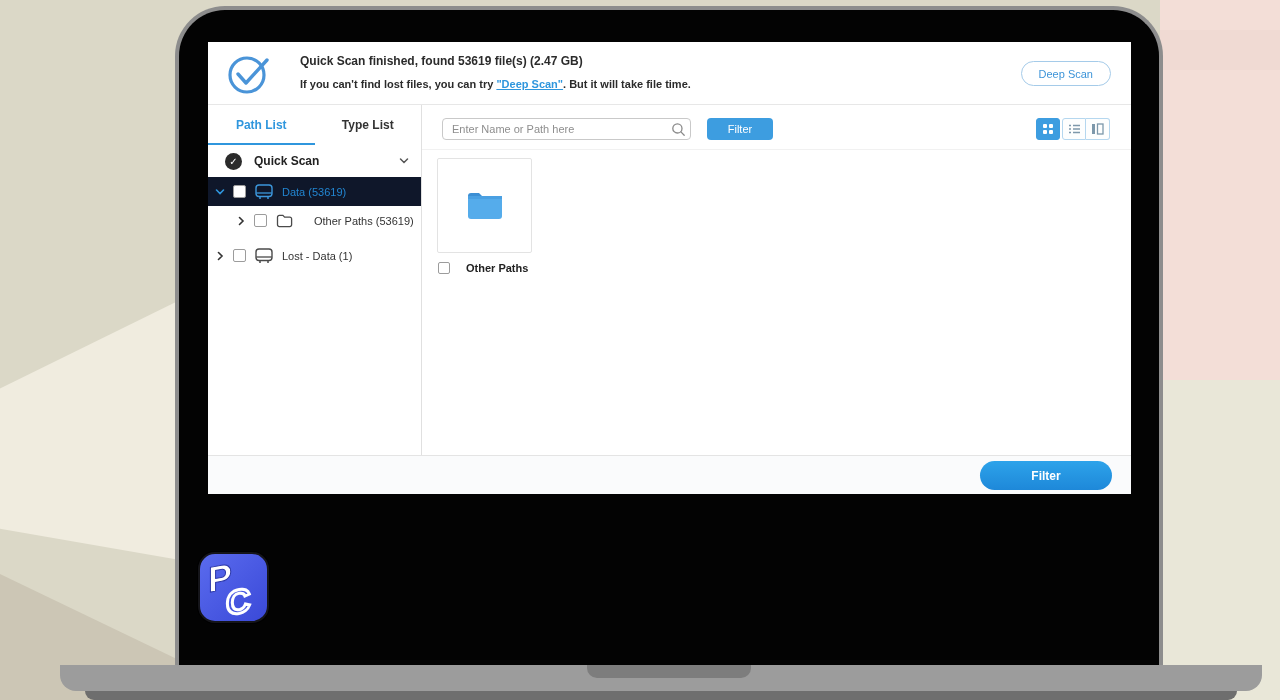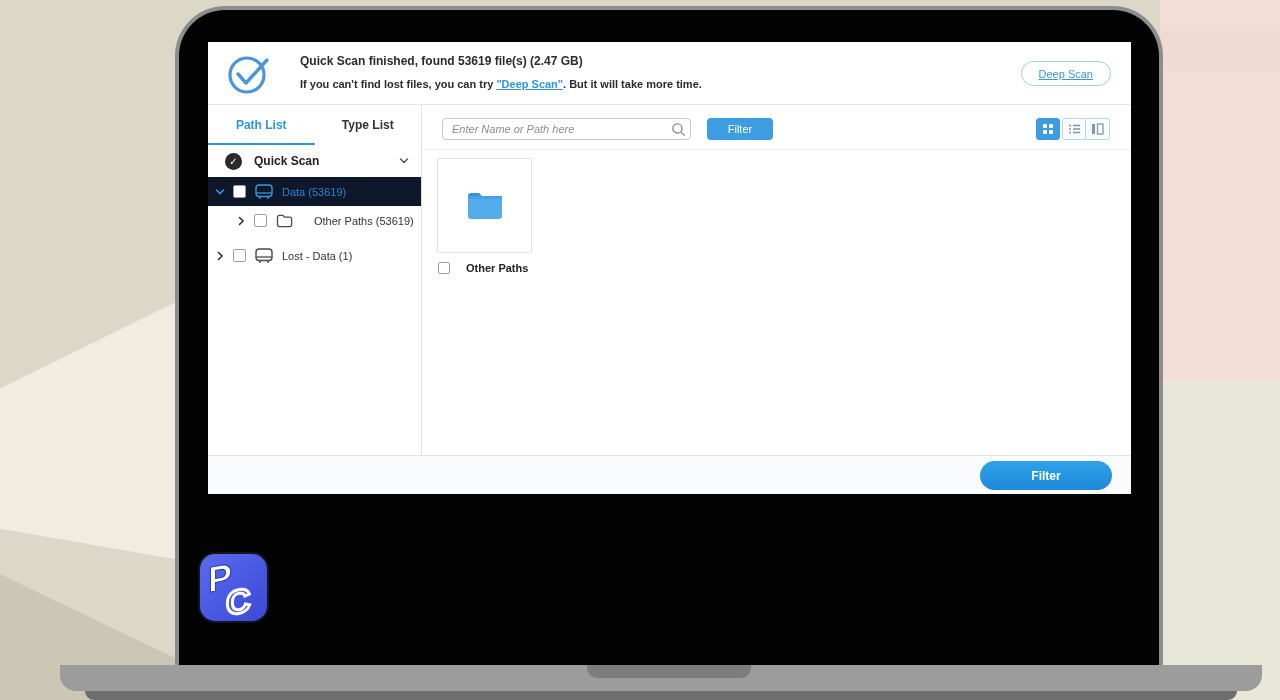--- a/index.html
+++ b/index.html
@@ -36,21 +36,21 @@
   
   .app-header { height:63px; flex:0 0 63px; border-bottom:1px solid #e7e7e7;
     display:flex; align-items:center; position:relative; }
   .scan-check { position:absolute; left:18px; top:9px; width:46px; height:46px; }
   .header-text { position:absolute; left:92px; top:12px; }
   .header-title { font-size:12px; font-weight:bold; color:#2b2b2b; }
   .header-sub { font-size:11px; color:#2b2b2b; margin-top:10px; font-weight:bold; }
   .header-sub a { color:#2f96dd; text-decoration:underline; cursor:pointer; }
   .deep-scan-btn { position:absolute; right:20px; top:19px; height:25px; padding:0 17px;
     border:1px solid #a5cbe9; border-radius:13px; background:#fff; color:#3d94d8;
-    font-size:11px; font-family:inherit; cursor:pointer;text-decoration:underline; }
+    font-size:11px; font-family:inherit; cursor:pointer; }
 
   
   .app-body { flex:1; display:flex; min-height:0; }
 
   
   .sidebar { width:214px; flex:0 0 214px; border-right:1px solid #e0e0e0; position:relative; }
   .tabs { height:40px; display:flex; }
   .tab { flex:1; display:flex; align-items:center; justify-content:center;
     font-size:12px; font-weight:bold; color:#333; cursor:pointer; position:relative; }
   .tab.active { color:#2f96dd; }
@@ -67,21 +67,21 @@
   .cbx { width:13px; height:13px; border:1px solid #9c9c9c; border-radius:2px; background:#fff; flex:0 0 13px; }
   .tree-icon { display:flex; align-items:center; }
   .tree-label { white-space:nowrap; }
 
   
   .main { flex:1; position:relative; min-width:0; }
   .toolbar { position:absolute; left:0; top:0; right:0; height:45px; border-bottom:1px solid #f1f1f1; }
   .search-box { position:absolute; left:20px; top:13px; width:249px; height:22px;
     border:1px solid #c9c9c9; border-radius:4px; display:flex; align-items:center; background:#fff; }
   .search-box input { border:none; outline:none; flex:1; height:100%; padding:0 4px 0 9px;
-    font-size:11px; font-style:italic; color:#555; font-family:inherit; background:transparent; }
+    font-size:11px; color:#555; font-family:inherit; background:transparent; }
   .search-box input::placeholder { color:#8e8e8e; }
   .search-icon { flex:0 0 20px; display:flex; align-items:center; justify-content:center; padding-right:4px; }
   .filter-btn { position:absolute; left:285px; top:13px; width:66px; height:22px;
     background:#3d9de0; color:#fff; border:none; border-radius:4px; font-size:11px;
     font-family:inherit; cursor:pointer; }
   .view-toggle { position:absolute; right:21px; top:13px; display:flex; height:22px; }
   .vt-btn { width:24px; height:22px; display:flex; align-items:center; justify-content:center;
     border:1px solid #b5d7ef; background:#fdfefe; cursor:pointer; }
   .vt-btn.active { background:#3d9de0; border-color:#3d9de0; border-radius:3px; }
   .vt-btn.mid { border-radius:3px 0 0 3px; margin-left:2px; }
@@ -127,21 +127,21 @@
 
 <div class="screen">
 
   <div class="app-header">
     <svg class="scan-check" viewBox="0 0 46 46">
       <circle cx="21" cy="24" r="17" fill="none" stroke="#4a94d8" stroke-width="3.2"></circle>
       <path d="M12 23 L20 32 L41 9" fill="none" stroke="#4a94d8" stroke-width="3.4" stroke-linecap="round" stroke-linejoin="round"></path>
     </svg>
     <div class="header-text">
       <div class="header-title">Quick Scan finished, found 53619 file(s) (2.47 GB)</div>
-      <div class="header-sub"><span>If you can't find lost files, you can try </span><a>"Deep Scan"</a><span>. But it will take more time.</span></div>
+      <div class="header-sub"><span>If you can't find lost files, you can try </span><a>"Deep Scan"</a><span>. But it will take file time.</span></div>
     </div>
     <button class="deep-scan-btn">Deep Scan</button>
   </div>
 
   <div class="app-body">
 
     <div class="sidebar">
       <div class="tabs">
         <div class="tab active">Path List</div>
         <div class="tab">Type List</div>

